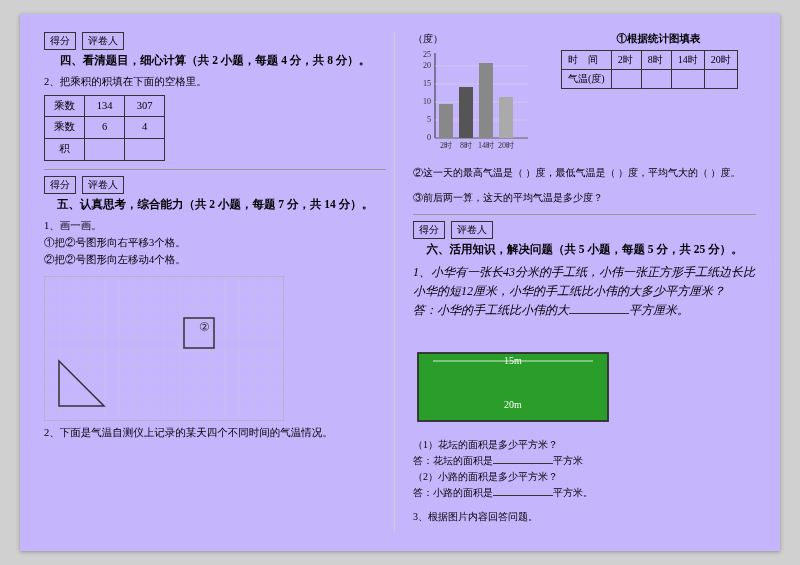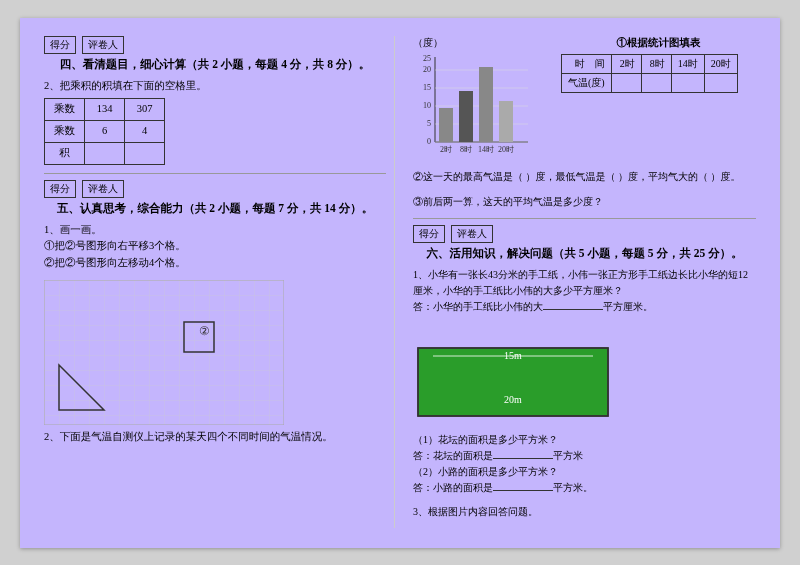--- a/index.html
+++ b/index.html
@@ -84,21 +84,21 @@
 
     
     .temp-table {
       border-collapse: collapse;
       font-size: 10px;
       margin-top: 4px;
     }
     .temp-table td, .temp-table th {
       border: 1px solid #333;
       padding: 2px 6px;
-      text-align: right;
+      text-align: left;
       min-width: 30px;
     }
 
     
     .garden-wrap {
       margin: 4px 0;
       position: relative;
       display: inline-block;
     }
 
@@ -286,21 +286,21 @@
       <div class="divider-h"></div>
 
       <div class="score-row">
         <span class="score-cell">得分</span>
         <span class="score-cell">评卷人</span>
       </div>
       <div class="section-title">
         <span>六、活用知识，解决问题（共 5 小题，每题 5 分，共 25 分）。</span>
       </div>
 
-      <div class="question" style="font-size:10px; line-height:1.6;">
+      <div class="question" style="font-size:12px; line-height:1.6;font-style:italic;">
         <span>1、小华有一张长43分米的手工纸，小伟一张正方形手工纸边长比小华的短12厘米，小华的手工纸比小伟的大多少平方厘米？</span><br>
         <span>
           答：小华的手工纸比小伟的大<span class="answer-line"></span>平方厘米。
         </span>
       </div>
 
       <div class="question" style="font-size:10px; line-height:1.6;">
         <br>
         
         <div class="garden-wrap">

